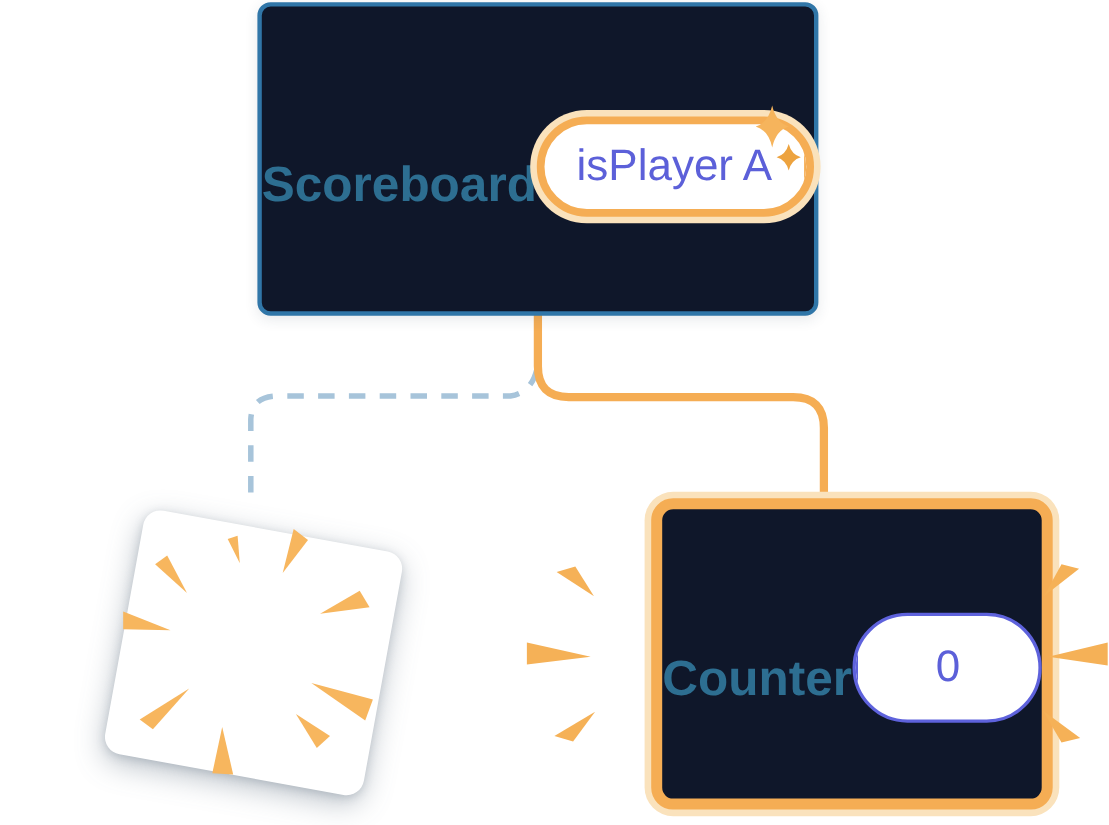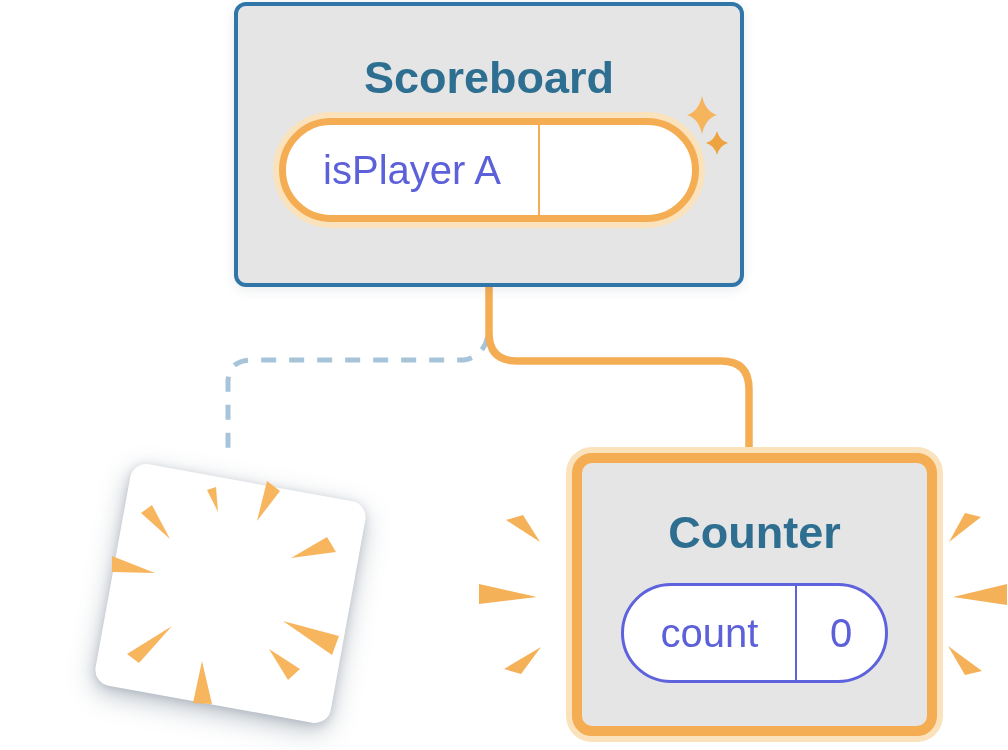--- a/index.html
+++ b/index.html
@@ -12,43 +12,43 @@
   #decoration-layer{z-index:5;}
 
   .removed-card{
     position:absolute;left:111px;top:481px;width:239px;height:225px;
     background:#ffffff;border-radius:16px;transform:rotate(10.3deg);
     box-shadow:0 8px 26px rgba(96,113,128,.42), 0 2px 8px rgba(96,113,128,.25);
     z-index:2;
   }
 
   .card{
-    position:absolute;background:#e5e5e5;box-sizing:border-box;
-    display:flex;flex-direction:column;align-items:center;z-index:4;
+    position:absolute;background:#0f172a;box-sizing:border-box;
+    display:flex;flex-direction:row;align-items:center;z-index:4;
   }
   .scoreboard{
     left:234px;top:2px;width:510px;height:285px;
     border:4px solid #3076A8;border-radius:12px;
     box-shadow:0 3px 12px rgba(40,60,80,.10);
   }
   .counter{
-    left:572px;top:453px;width:365px;height:283px;
+    left:592px;top:453px;width:365px;height:283px;
     border:10px solid #F5AD54;border-radius:20px;
     box-shadow:0 0 0 6px #FAE2BC;
   }
   .card-title{font-size:45px;font-weight:600;color:#2D6E91;line-height:52px;white-space:nowrap;}
   .scoreboard .card-title{margin-top:46px;}
   .counter .card-title{margin-top:44px;}
 
   .pill{
     position:relative;box-sizing:border-box;display:flex;align-items:stretch;
     background:#ffffff;border-radius:999px;overflow:hidden;
   }
   .orange-pill{
-    margin-top:14px;width:420px;height:104px;
+    margin-top:14px;width:420px;height:91px;
     border:7px solid #F5AD54;box-shadow:0 0 0 6px #FAE2BC;
   }
   .indigo-pill{
     margin-top:24px;width:267px;height:100px;
     border:3px solid #5E62DC;
   }
   .pill-label,.pill-value{
     display:flex;align-items:center;justify-content:center;
     font-size:40px;color:#5C60D9;white-space:nowrap;
   }
@@ -76,21 +76,20 @@
     <div class="card-title">Scoreboard</div>
     <div class="pill orange-pill">
       <div class="pill-label">isPlayer A</div>
       <div class="pill-divider"></div>
     </div>
   </div>
 
   <div class="card counter">
     <div class="card-title">Counter</div>
     <div class="pill indigo-pill">
-      <div class="pill-label">count</div>
       <div class="pill-divider"></div>
       <div class="pill-value">0</div>
     </div>
   </div>
 
   <svg class="layer" id="decoration-layer" viewBox="0 0 1008 750">
 
     <g>
       <path d="M702,96 Q705.5,111.5 717,115 Q705.5,118.5 702,134 Q698.5,118.5 687,115 Q698.5,111.5 702,96 Z" fill="#F6B45C"></path>
       <path d="M717,131 Q719.5,140.5 728,143 Q719.5,145.5 717,155 Q714.5,145.5 706,143 Q714.5,140.5 717,131 Z" fill="#EDA33F"></path>

